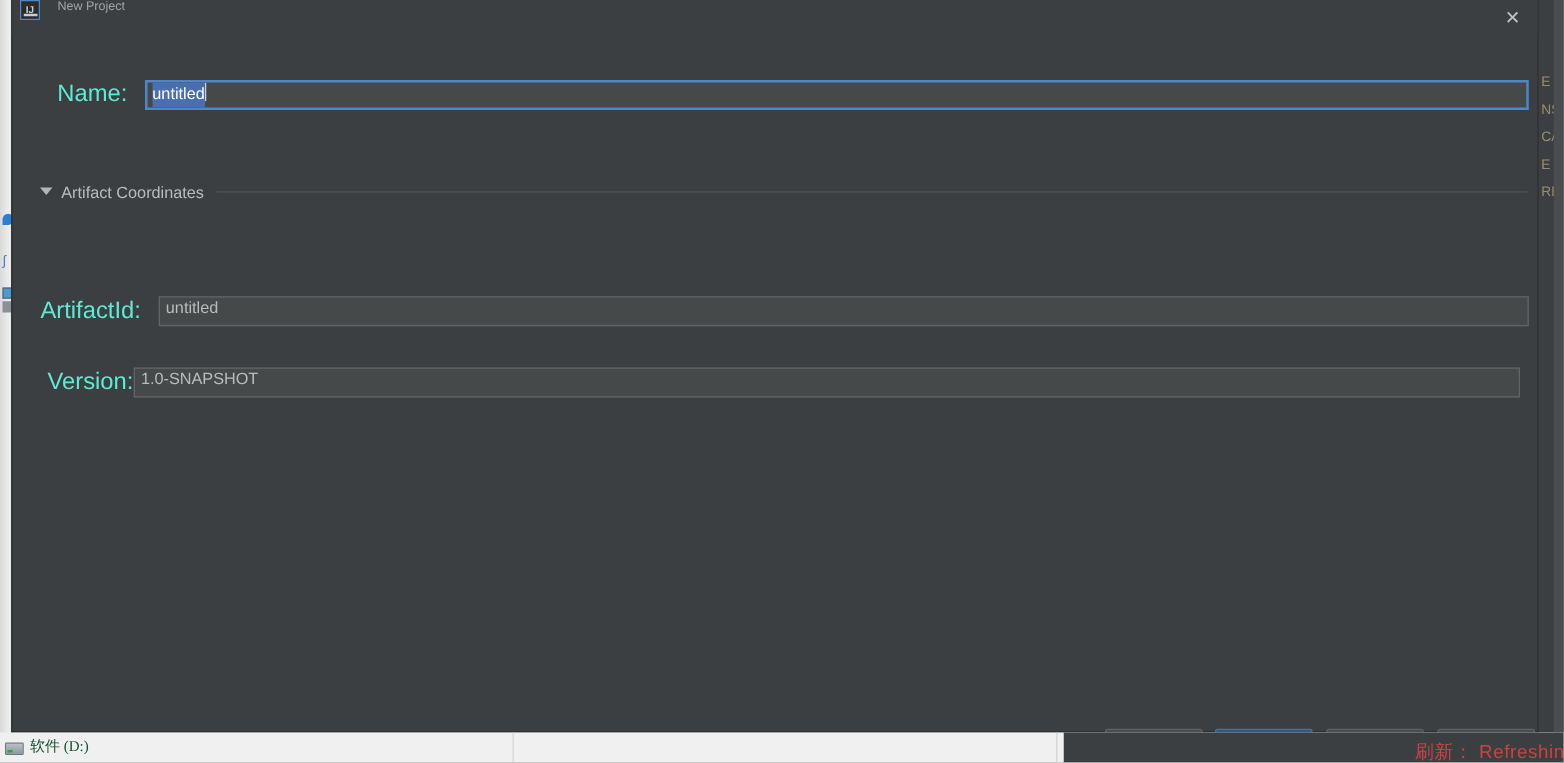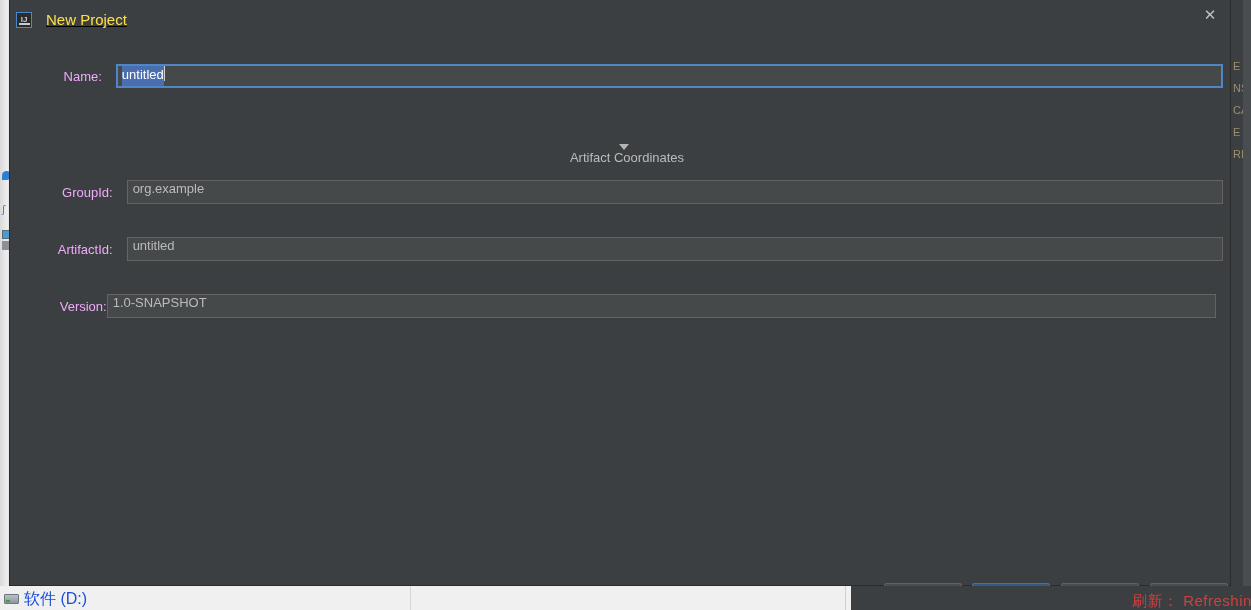--- a/index.html
+++ b/index.html
@@ -39,22 +39,22 @@
     position: absolute; left: 1243px; top: 0; width: 8px; height: 586px; background: #4a4d4f;
   }
 
   
   .bg-bottom {
     position: absolute; left: 0; top: 586px; width: 1251px; height: 24px;
     background: #f0f0f0;
   }
   .bg-bottom .explorer-item {
     position: absolute; left: 24px; top: 3px;
-    font-size: 16px; color: #1d4ed8; white-space: nowrap;
-    font-family: Liberation Sans, sans-serif;
+    font-size: 12px; color: #14532d; white-space: nowrap;
+    font-family: Liberation Serif, serif;
   }
   .bg-bottom .drive-icon {
     position: absolute; left: 4px; top: 8px; width: 15px; height: 10px;
     background: linear-gradient(#b9c2c8,#8d979e);
     border: 1px solid #6d767c; border-radius: 1px;
   }
   .bg-bottom .drive-icon:after {
     content:""; position:absolute; left:1px; bottom:1px; width:4px; height:2px; background:#2ea82e;
   }
   .bg-bottom .col-sep {
@@ -74,51 +74,51 @@
   .dialog {
     position: absolute; left: 9px; top: 0; width: 1222px; height: 586px;
     background: #3c3f41;
     border: 1px solid #2b2b2b;
     border-top: none;
   }
 
   .titlebar {
     position: relative; height: 28px; width: 100%;
     background: #3c3f41;
-    display: flex; align-items: flex-end; text-decoration: underline;
+    display: flex; align-items: flex-start;
   }
   .app-icon {
     position: relative;
     margin-left: 6px; width: 16px; height: 16px;
     background: #2b2b2b;
     border: 1px solid #4a88c7;
     display:flex; align-items:center; justify-content:center;
     flex: 0 0 auto;
   }
   .app-icon .ij {
     font-size: 8px; color: #c9cdd1; font-weight: bold; line-height: 8px;
     font-family: "Liberation Sans", sans-serif;
   }
   .app-icon .ijbar {
     position:absolute; left:2px; bottom:2px; width:11px; height:2px; background:#c9cdd1;
   }
   .title-text {
-    margin-left: 14px; font-size: 15px; color: #fde047;
+    margin-left: 14px; font-size: 10px; color: #a3a3a3;
   }
   .close-btn {
     position: absolute; right: 0; top: 0; width: 40px; height: 28px;
     display: flex; align-items: center; justify-content: center;
     color: #c0c0c0; font-size: 15px; line-height: 15px;
   }
 
   .dialog-body { position: relative; height: 558px; }
 
   .field-row { position: absolute; height: 24px; display: flex; align-items: center; }
   .field-label {
-    font-size: 13px; color: #f0abfc; text-align: right;
+    font-size: 19px; color: #5eead4; text-align: right;
     white-space: nowrap;
   }
   .text-input {
     background: #45494a;
     border: 1px solid #646464;
     height: 24px;
     display: flex; 
     padding-left: 5px;
     font-size: 13px; color: #bbbbbb;
     white-space: nowrap; overflow: hidden;
@@ -148,21 +148,21 @@
     content:""; position:absolute; left:0; top:2px; width:16px; height:9px;
     border: 1px solid #9aa0a6; border-radius: 1px; background: transparent;
   }
   .folder-glyph:after {
     content:""; position:absolute; left:0; top:0; width:7px; height:3px;
     border: 1px solid #9aa0a6; border-bottom: none; border-radius: 1px 1px 0 0;
   }
 
   .section-header {
     position: absolute; left: 22px; top: 116px; width: 1190px; height: 18px;
-    display: flex; align-items: center; flex-direction: column;
+    display: flex; align-items: center;
   }
   .tri {
     width: 0; height: 0;
     border-left: 5px solid transparent; border-right: 5px solid transparent;
     border-top: 6px solid #b4b4b4;
     margin-right: 7px;
   }
   .section-title { font-size: 13px; color: #bbbbbb; white-space: nowrap; }
   .section-line { flex: 1; height: 1px; background: #4f5355; margin-left: 10px; }
 
@@ -235,26 +235,20 @@
         </div>
       </div>
 
 
       <div class="section-header">
         <span class="tri"></span>
         <span class="section-title">Artifact Coordinates</span>
         <span class="section-line"></span>
       </div>
 
-      <div class="field-row" style="left:13px; top:152px; width:1200px;">
-        <div class="field-label" style="width:92px;">GroupId:</div>
-        <div class="text-input" style="margin-left:14px; width:1125px;">
-          <span>org.example</span>
-        </div>
-      </div>
 
       <div class="field-row" style="left:13px; top:209px; width:1200px;">
         <div class="field-label" style="width:92px;">ArtifactId:</div>
         <div class="text-input" style="margin-left:14px; width:1125px;">
           <span>untitled</span>
         </div>
       </div>
 
       <div class="field-row" style="left:6px; top:266px; width:1200px;">
         <div class="field-label" style="width:92px;">Version:</div>

